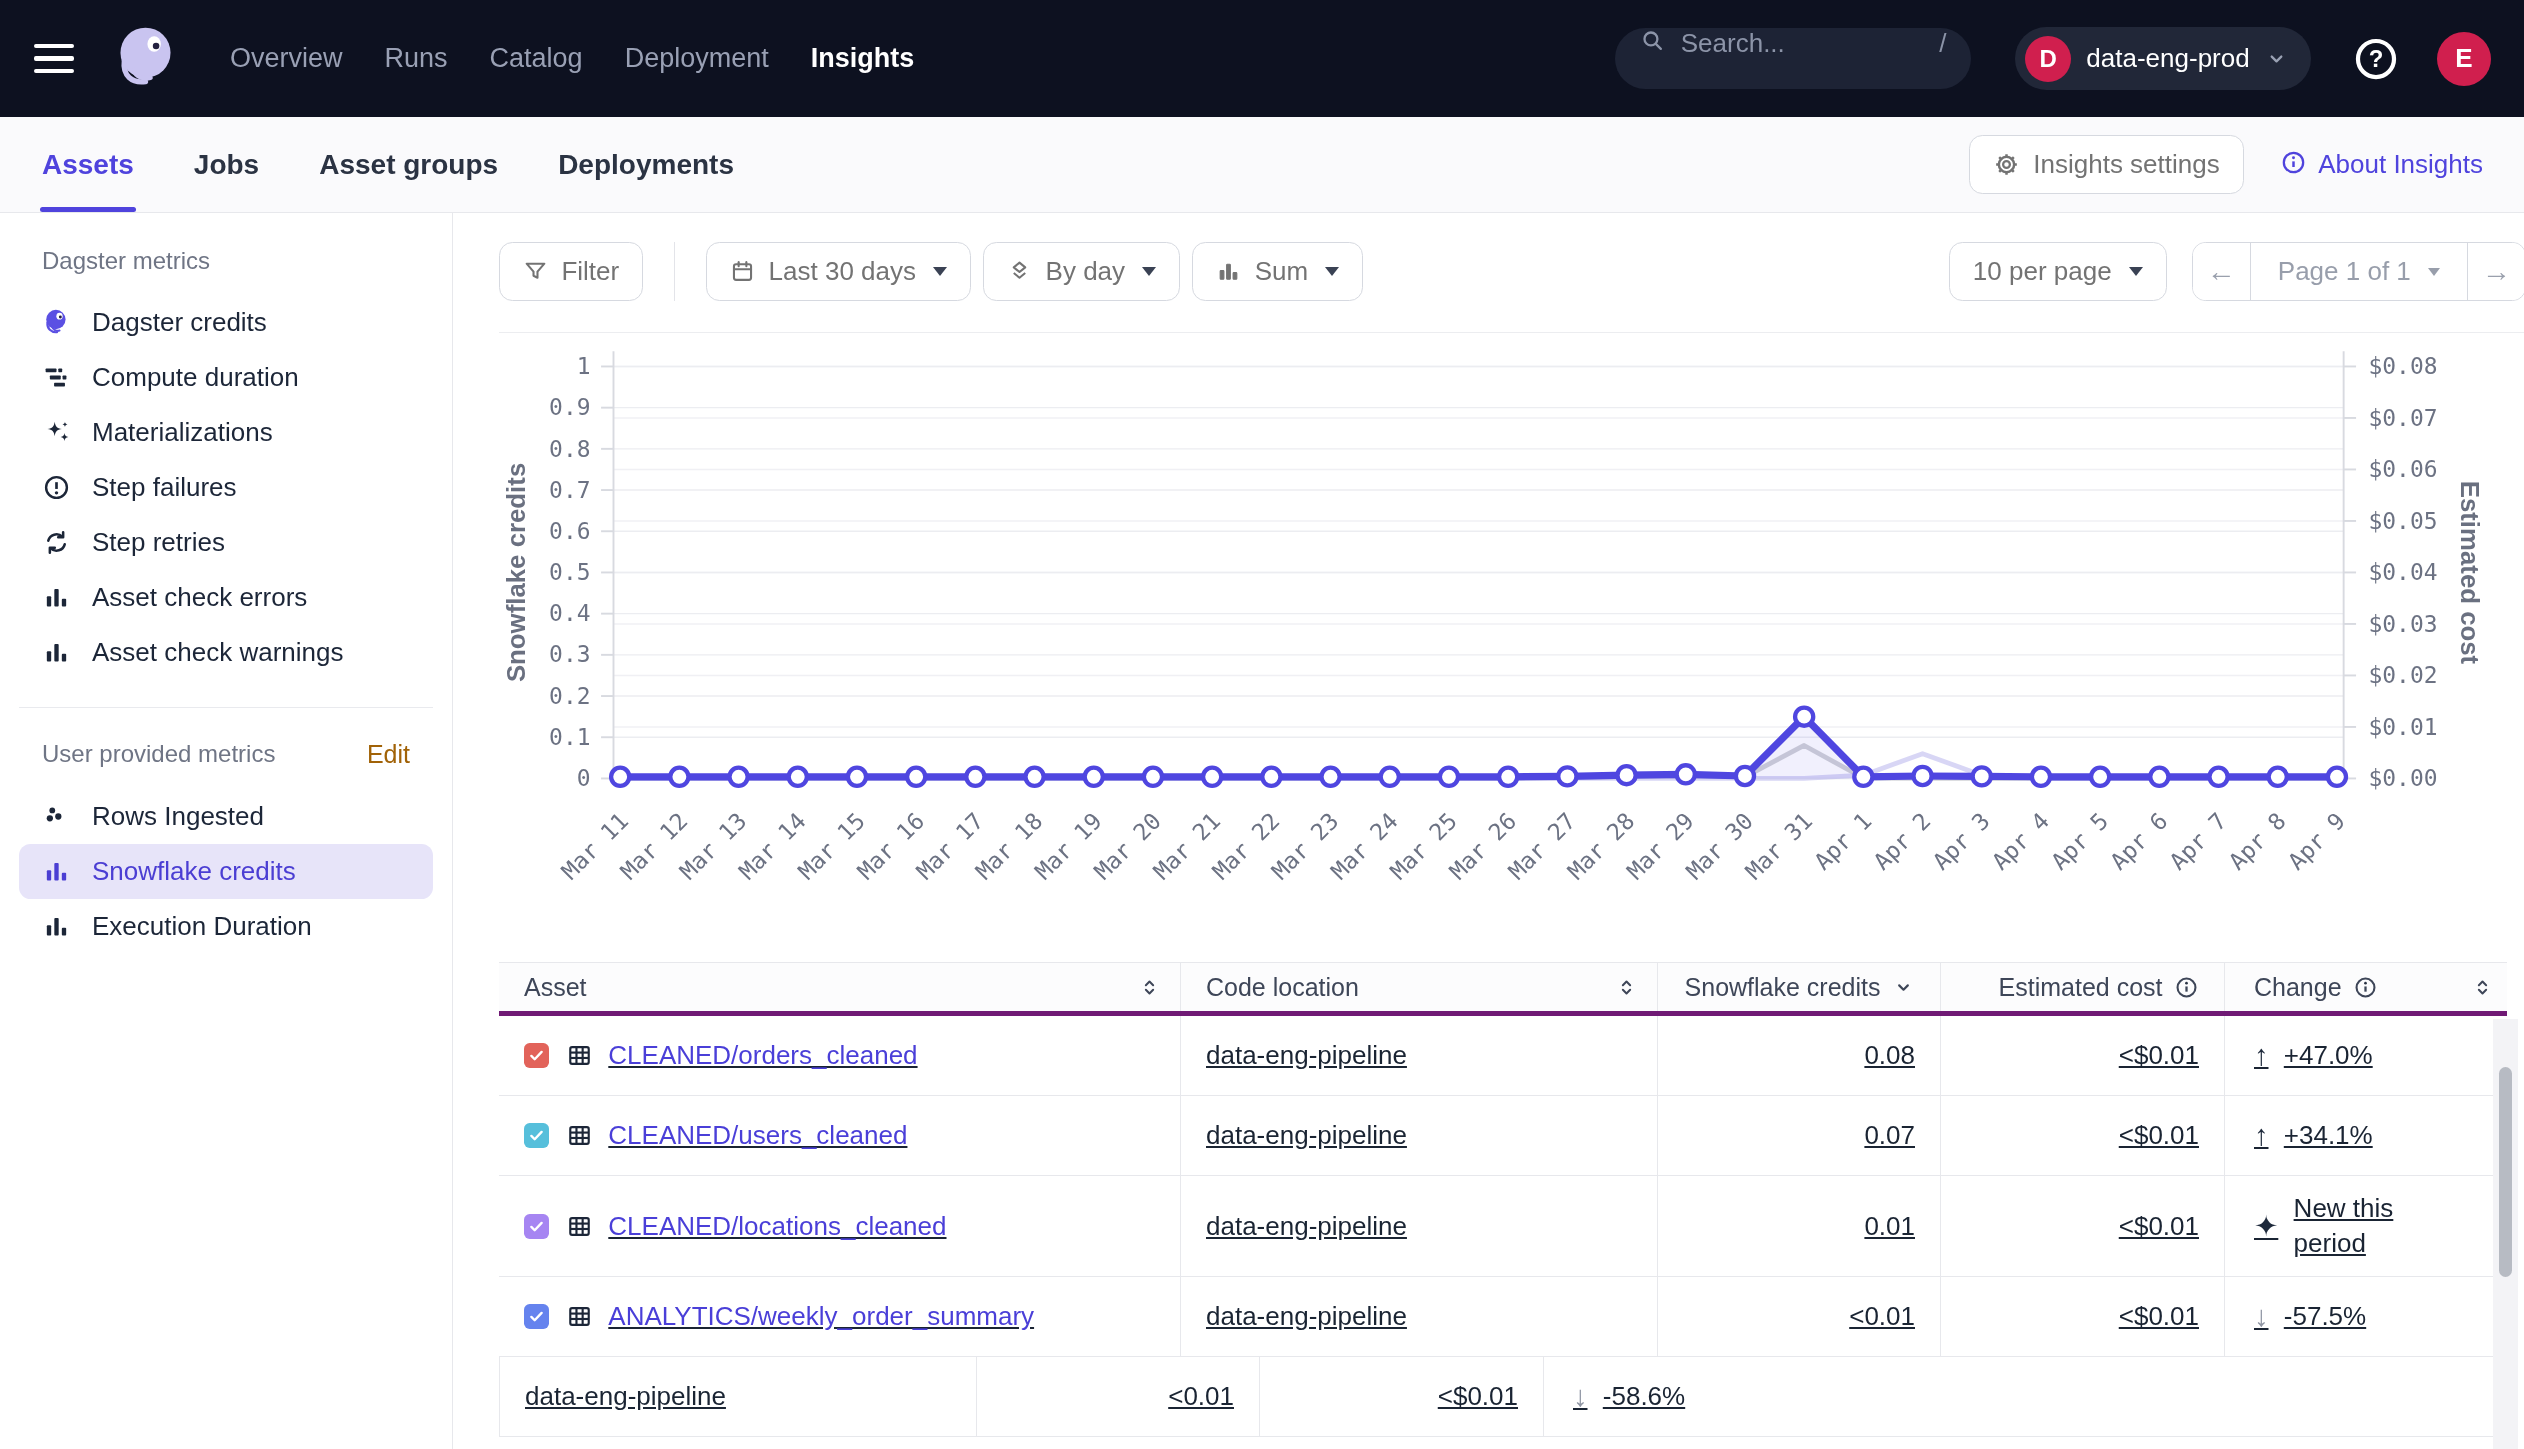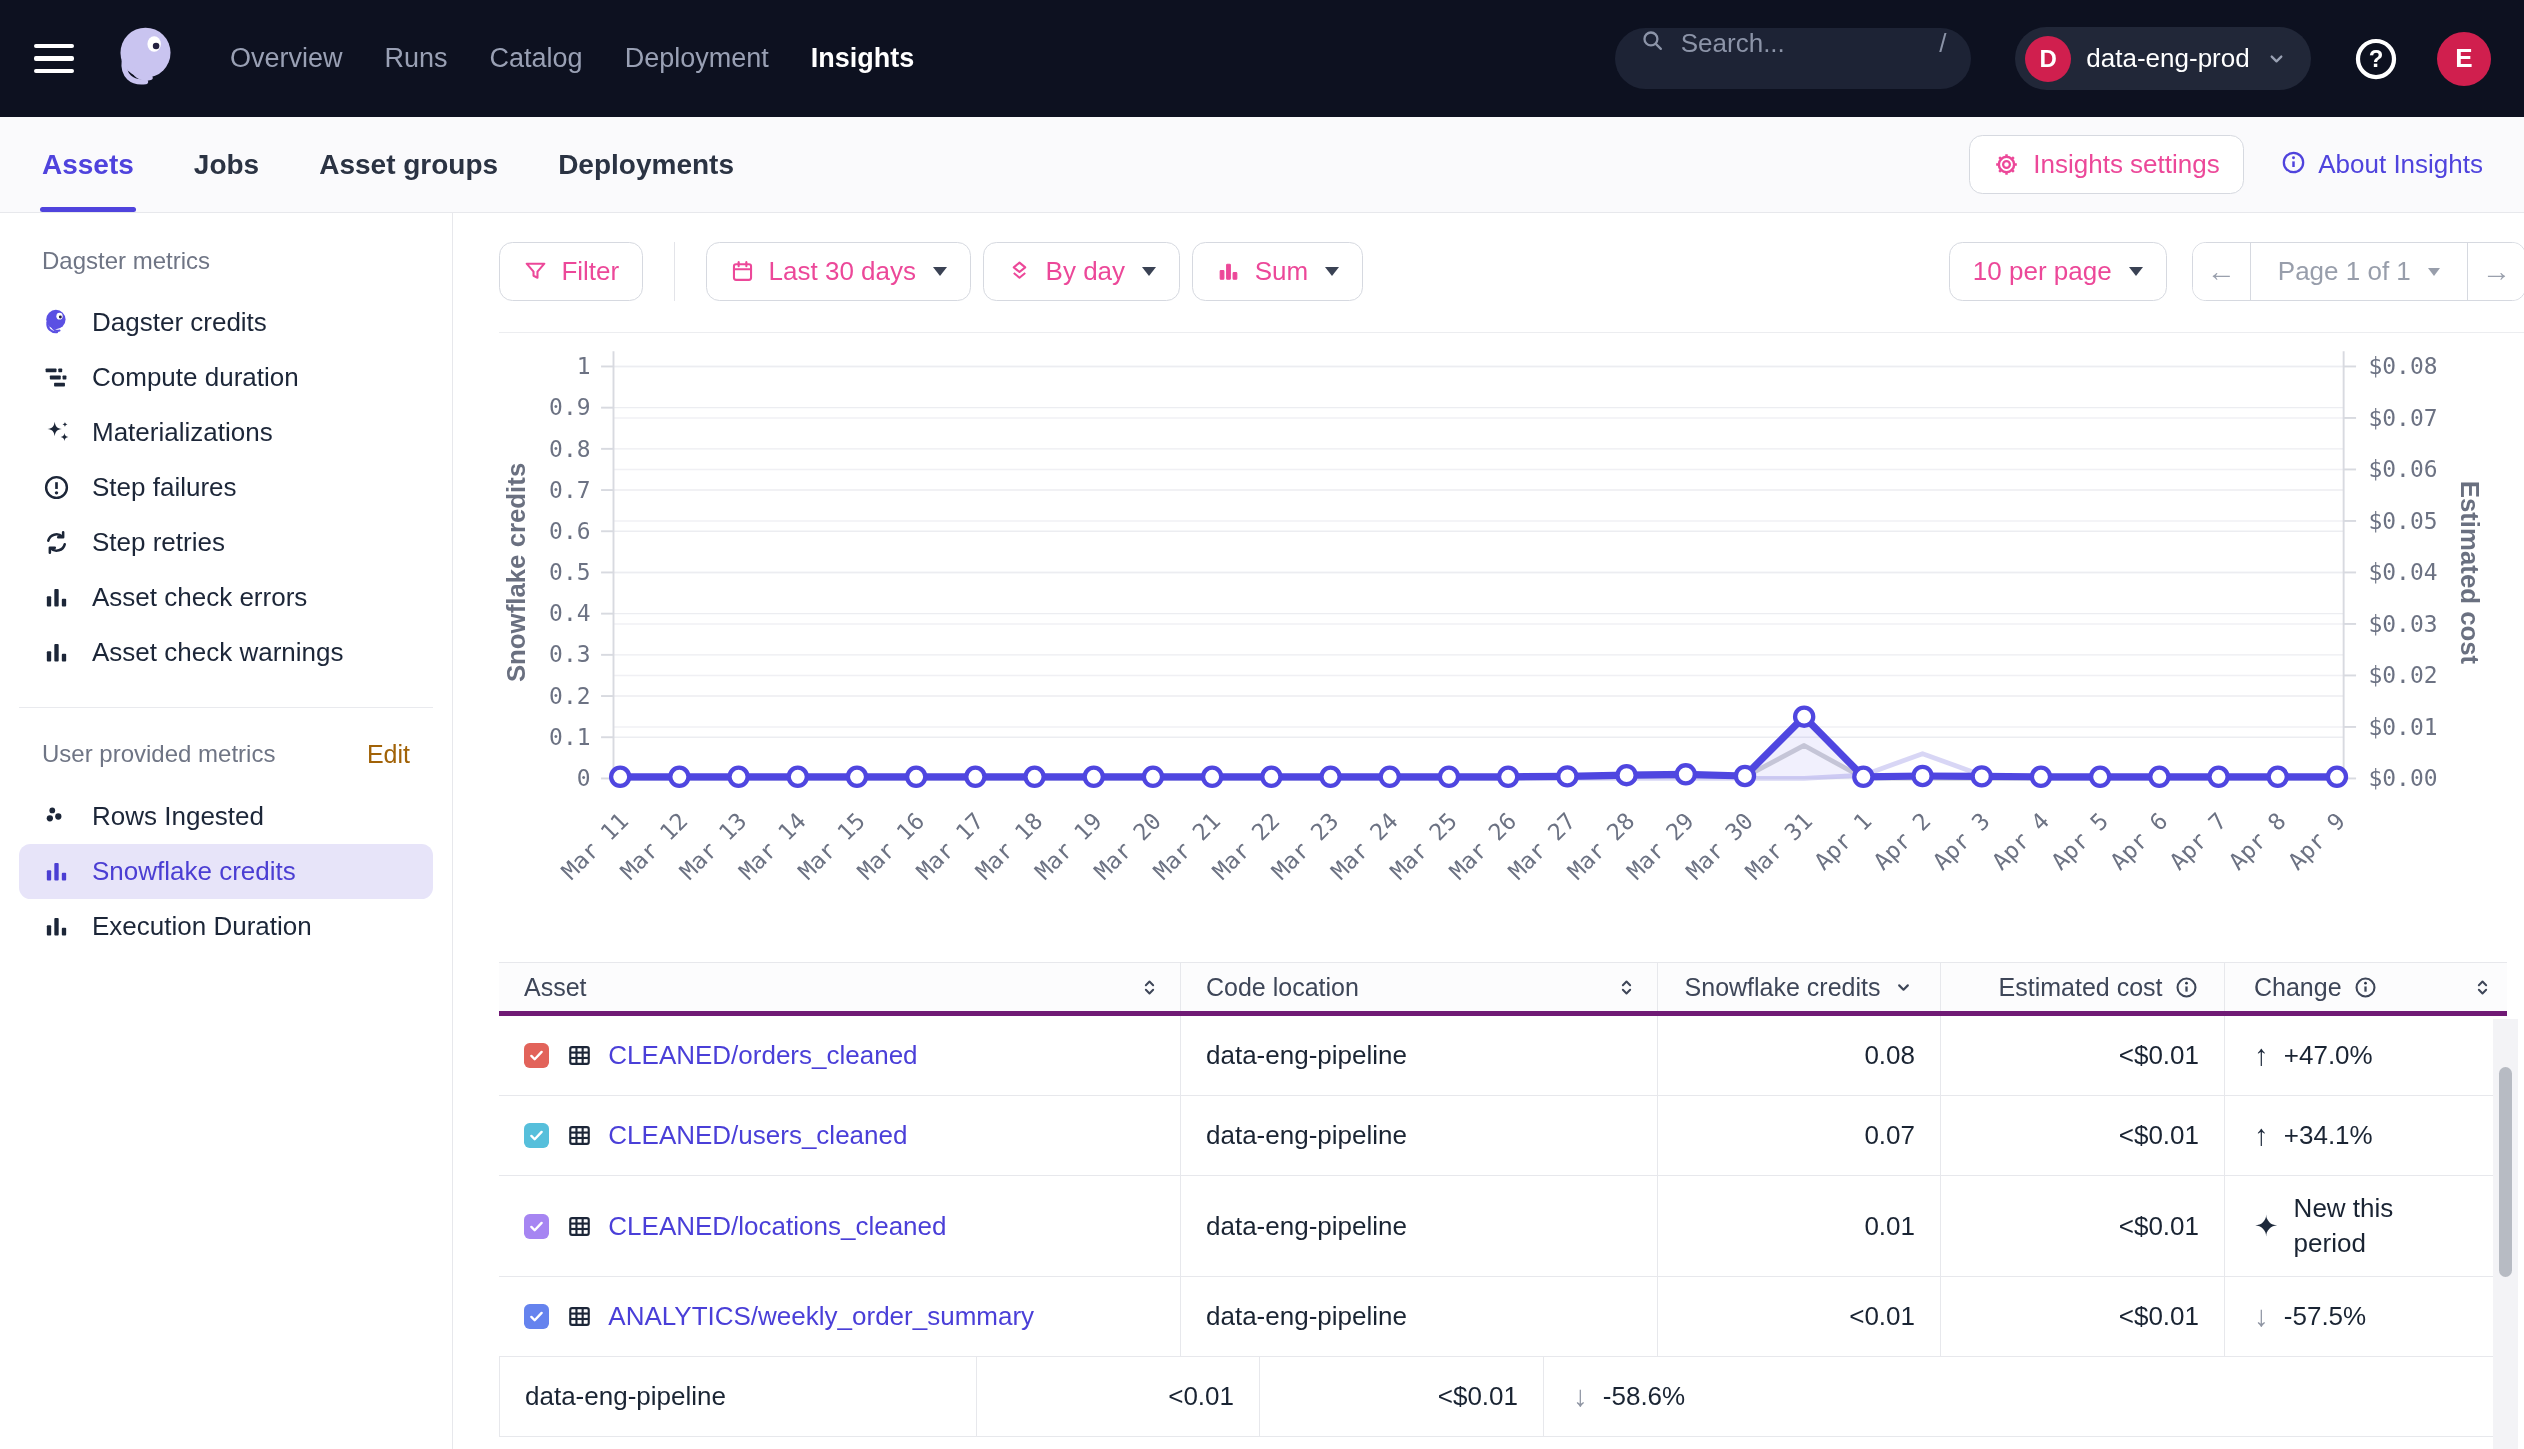--- a/index.html
+++ b/index.html
@@ -33,21 +33,21 @@
     display:flex; align-items:center; padding:0 42px; }
   .tabs { display:flex; gap:60px; height:100%; }
   .tab { position:relative; display:flex; align-items:center; font-size:28px; font-weight:600;
     color:#2B3343; text-decoration:none; }
   .tab.active { color:#4F43DD; }
   .tab.active::after { content:""; position:absolute; left:-1.9px; right:-1.9px; bottom:0;
     height:4.8px; background:#4F43DD; border-radius:2.9px; }
   .subnav-right { margin-left:auto; display:flex; align-items:center; gap:36px; }
   .btn { display:inline-flex; align-items:center; gap:13.4px; height:59px; padding:0 23px;
     border:1.4px solid #D6D9E0; border-radius:13.4px; background:#fff; font-size:26px;
-    color:#ec4899; font-weight:500; cursor:pointer; white-space:nowrap; }
+    color:#737373; font-weight:500; cursor:pointer; white-space:nowrap; }
   .about-link { display:inline-flex; align-items:flex-start; gap:11.5px; color:#4F43DD;
     font-size:26px; font-weight:500; text-decoration:none; }
 
   
   .content { display:flex; height:1238px; }
   .sidebar { width:453px; border-right:1px solid #E7E8EC; padding-top:29px; flex-shrink:0; }
   .side-label-row { display:flex; align-items:center; justify-content:space-between;
     padding:0 42px; margin-bottom:15.3px; height:38px; }
   .side-label { color:#6F7585; font-size:24px; }
   .edit-link { color:#a16207; font-size:25px; text-decoration:none; }
@@ -81,21 +81,21 @@
   
   .chart-wrap { height:585px; }
   #chart-svg { display:block; }
   #chart-svg .tick { font:24px "DejaVu Sans Mono",monospace; fill:#6C7283; }
   #chart-svg .axis-title { font:700 27px "Liberation Sans",sans-serif; fill:#6A7080; }
 
   
   .table { margin-top:44px; width:2008px; border-top:1px solid #E7E8EC; font-size:26px; color:#1A2433; }
   .thead { display:flex; height:53px; align-items:center; border-bottom:5px solid #701a75;
     color:#3E4658; font-size:25px; background:#FCFCFD; }
-  .trow { display:flex; border-bottom:1px solid #E7E8EC; align-items:center; }
+  .trow { display:flex; border-bottom:1px solid #E7E8EC; align-items:center;text-decoration:underline; }
   .col { display:flex; align-items:center; height:100%; }
   .c-asset { width:681px; padding:0 19px 0 25px; }
   .c-loc   { width:477px; padding:0 19px 0 25px; border-left:1px solid #E7E8EC; }
   .c-cred  { width:283px; justify-content:flex-end; padding:0 25px; border-left:1px solid #E7E8EC; }
   .c-cost  { width:284px; justify-content:flex-end; padding:0 25px; border-left:1px solid #E7E8EC; }
   .c-chg   { width:283px; padding:0 13.4px 0 29px; border-left:1px solid #E7E8EC; }
   .hd-sort { margin-left:auto; display:flex; }
   .hd-ic { display:flex; margin-left:11.5px; }
   .swatch { width:25px; height:25px; border-radius:5.7px; display:flex; align-items:center;
     justify-content:center; flex-shrink:0; cursor:pointer; }

